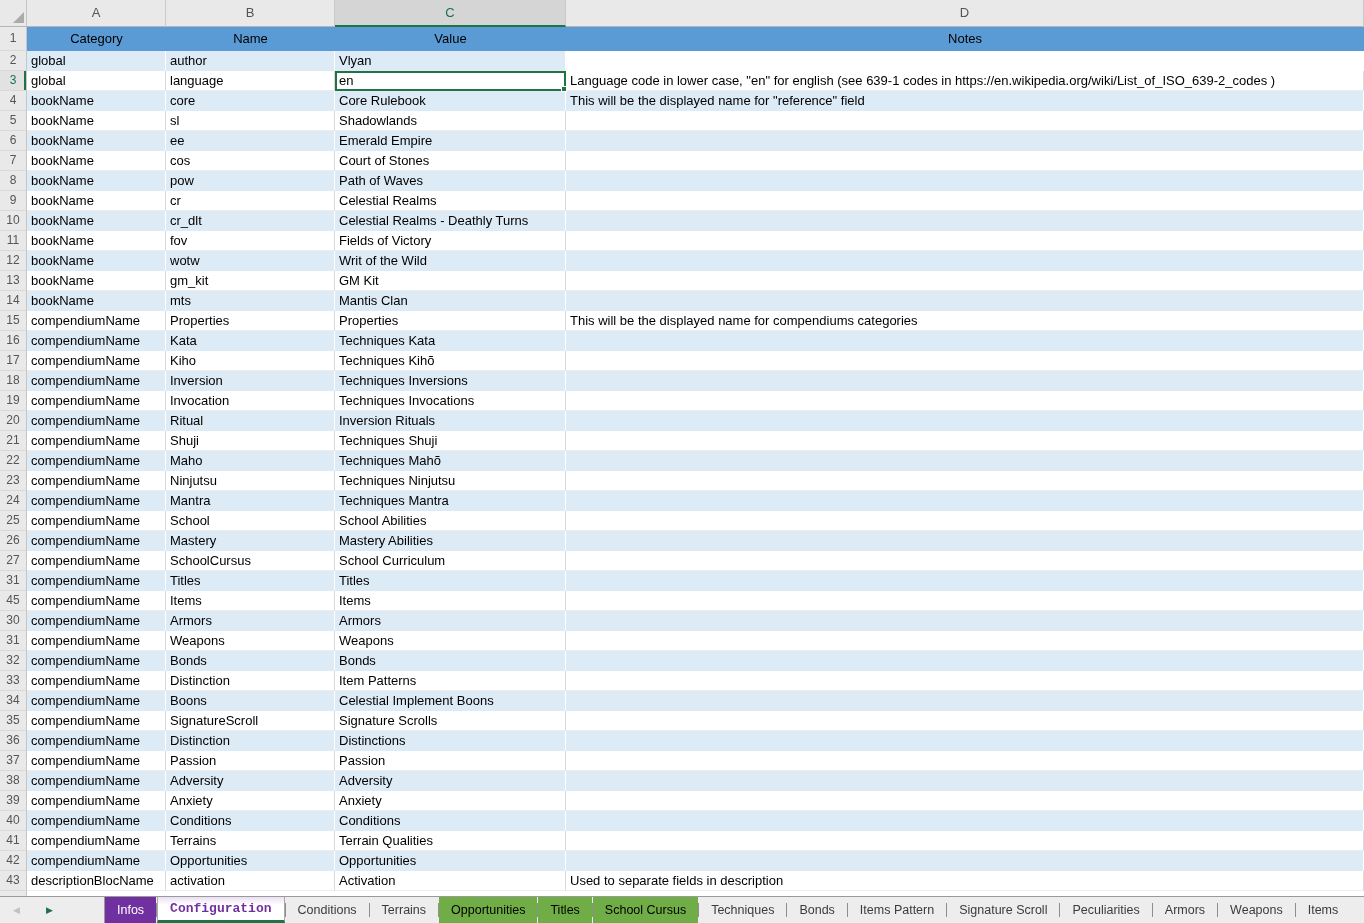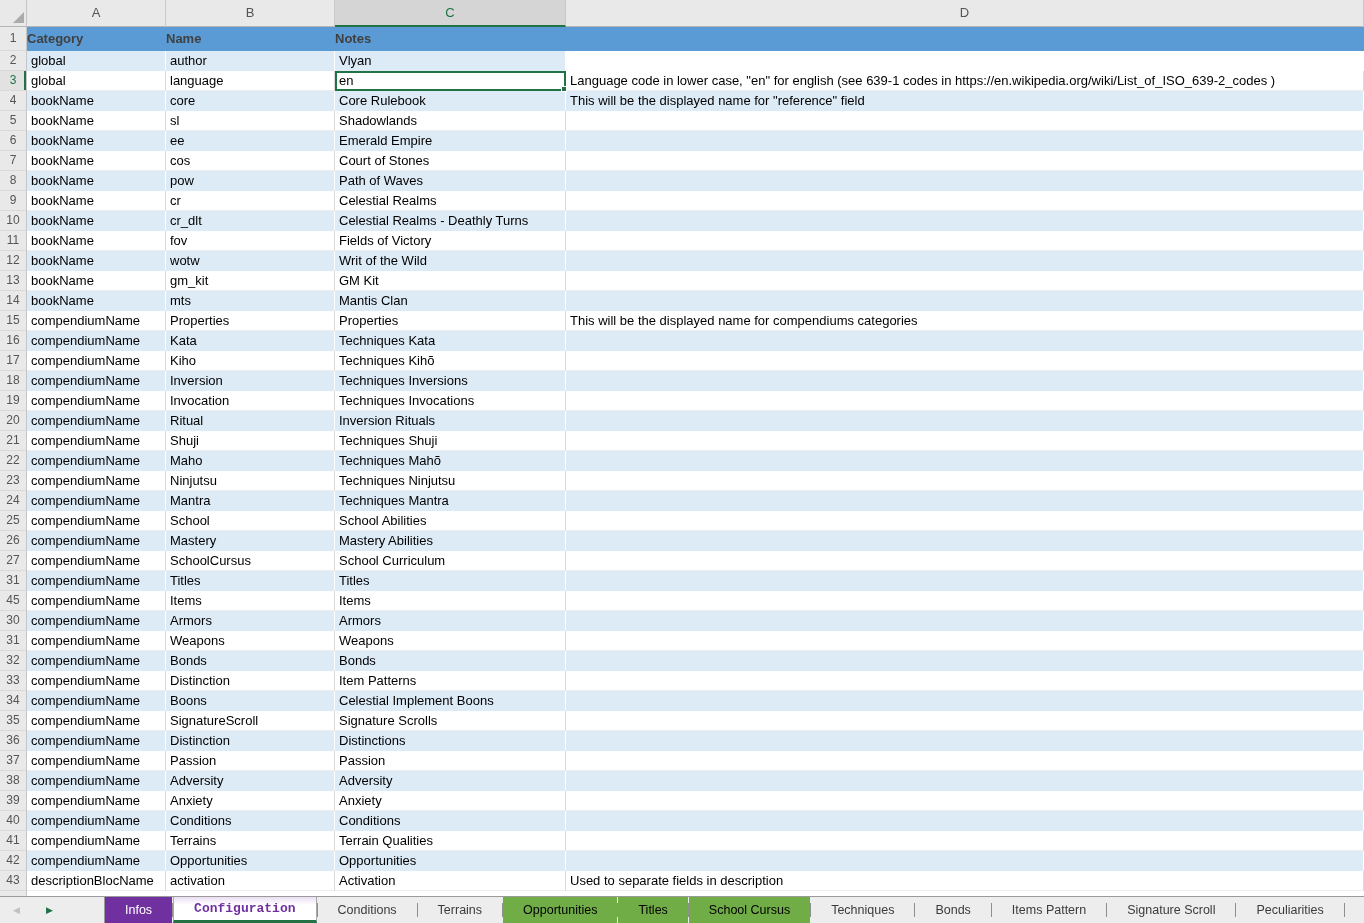--- a/index.html
+++ b/index.html
@@ -32,22 +32,22 @@
     line-height:25px;
   }
   
   .hdr-row { display:flex; height:24px; }
   .hdr-num {
     width:27px; background:#E9E9E9; border-right:1px solid #C6C6C6;
     border-bottom:1px solid #D9D9D9;
     font-size:12px; color:#555; text-align:center; line-height:23px;
   }
   .hdr-cell {
-    background:#5B9BD5; color:#404040; font-weight:700; font-size:13px;
-    text-align:left; line-height:23px; white-space:nowrap; overflow:hidden;
+    background:#5B9BD5; color:#000000; font-weight:400; font-size:13px;
+    text-align:center; line-height:23px; white-space:nowrap; overflow:hidden;
   }
   .row { display:flex; height:20px; }
   .rownum {
     width:27px; background:#E9E9E9; border-right:1px solid #C6C6C6;
     border-bottom:1px solid #D9D9D9;
     font-size:12px; color:#555; text-align:center; line-height:19px;
     position:relative;
   }
   .row.sel-row .rownum { color:#217346; box-shadow: inset -2px 0 0 #217346; background:#E2E2E2; }
   .cell {
@@ -74,21 +74,21 @@
     display:flex; align-items:stretch; overflow:hidden;
   }
   .nav-arrows { width:104px; display:flex; align-items:center; flex:0 0 auto; }
   .nav-arrow { font-size:9px; padding:0 13px; cursor:default; }
   .nav-arrow.disabled { color:#C0C0C0; }
   .nav-arrow.enabled { color:#1E7145; }
   .tab-sep-strong { width:1px; background:#9A9A9A; height:100%; flex:0 0 auto; }
   .tabs { display:flex; align-items:stretch; flex:1 1 auto; overflow:hidden; }
   .sep { width:1px; height:14px; background:#8F8F8F; align-self:center; flex:0 0 auto; }
   .tab {
-    padding:0 20px; font-size:12.5px; color:#3B3B3B;
+    padding:0 12px; font-size:12.5px; color:#3B3B3B;
     display:flex; align-items:center; white-space:nowrap; flex:0 0 auto;
     cursor:default;
   }
   .tab.purple { background:#7030A0; color:#FFFFFF; }
   .tab.green  { background:#70AD47; color:#000000; }
   .tab.active {
     background:linear-gradient(#EADFF2, #FFFFFF 35%);
     color:#7030A0; font-weight:700;
     border-left:1px solid #A9A9A9; border-right:1px solid #A9A9A9;
     border-bottom:3px solid #217346;
@@ -106,20 +106,21 @@
   <div class="col-h" style="width:139px">A</div>
   <div class="col-h" style="width:169px">B</div>
   <div class="col-h sel" style="width:231px">C</div>
   <div class="col-h" style="flex:1">D</div>
 </div>
 
 <div class="hdr-row">
   <div class="hdr-num">1</div>
   <div class="hdr-cell" style="width:139px">Category</div>
   <div class="hdr-cell" style="width:169px">Name</div>
+  <div class="hdr-cell" style="width:231px">Value</div>
   <div class="hdr-cell" style="flex:1">Notes</div>
 </div>
 
 <div id="rows-box">
     <div class="row band">
     <div class="rownum">2</div>
     <div class="cell" style="width:139px">global</div>
     <div class="cell" style="width:169px">author</div>
     <div class="cell colC" style="width:231px">Vlyan</div>
   </div>

